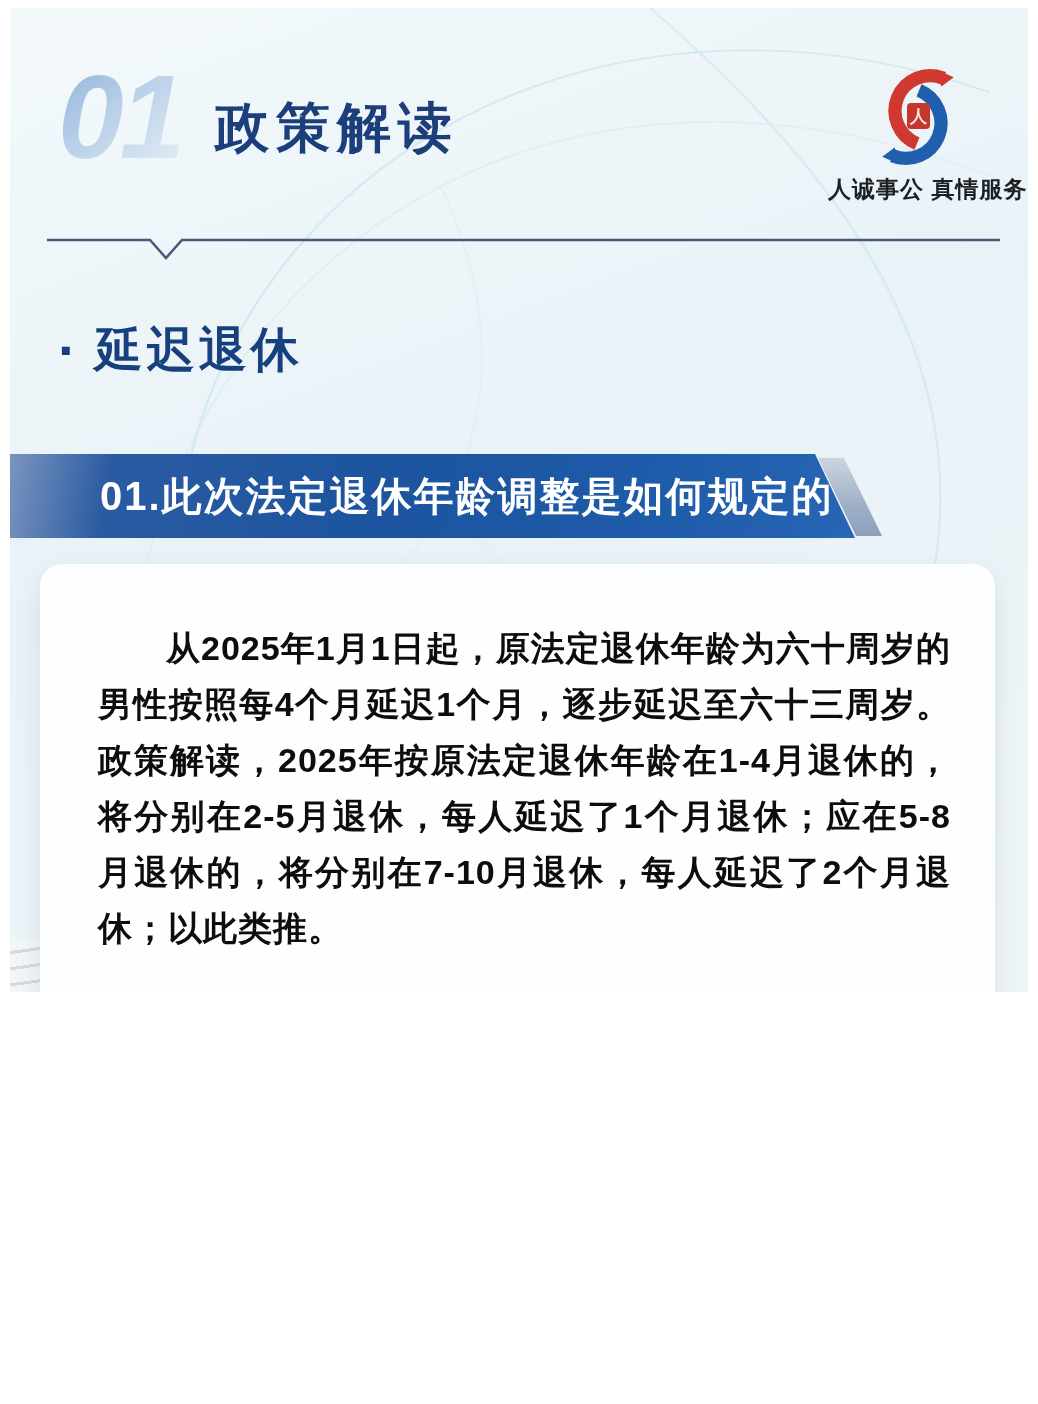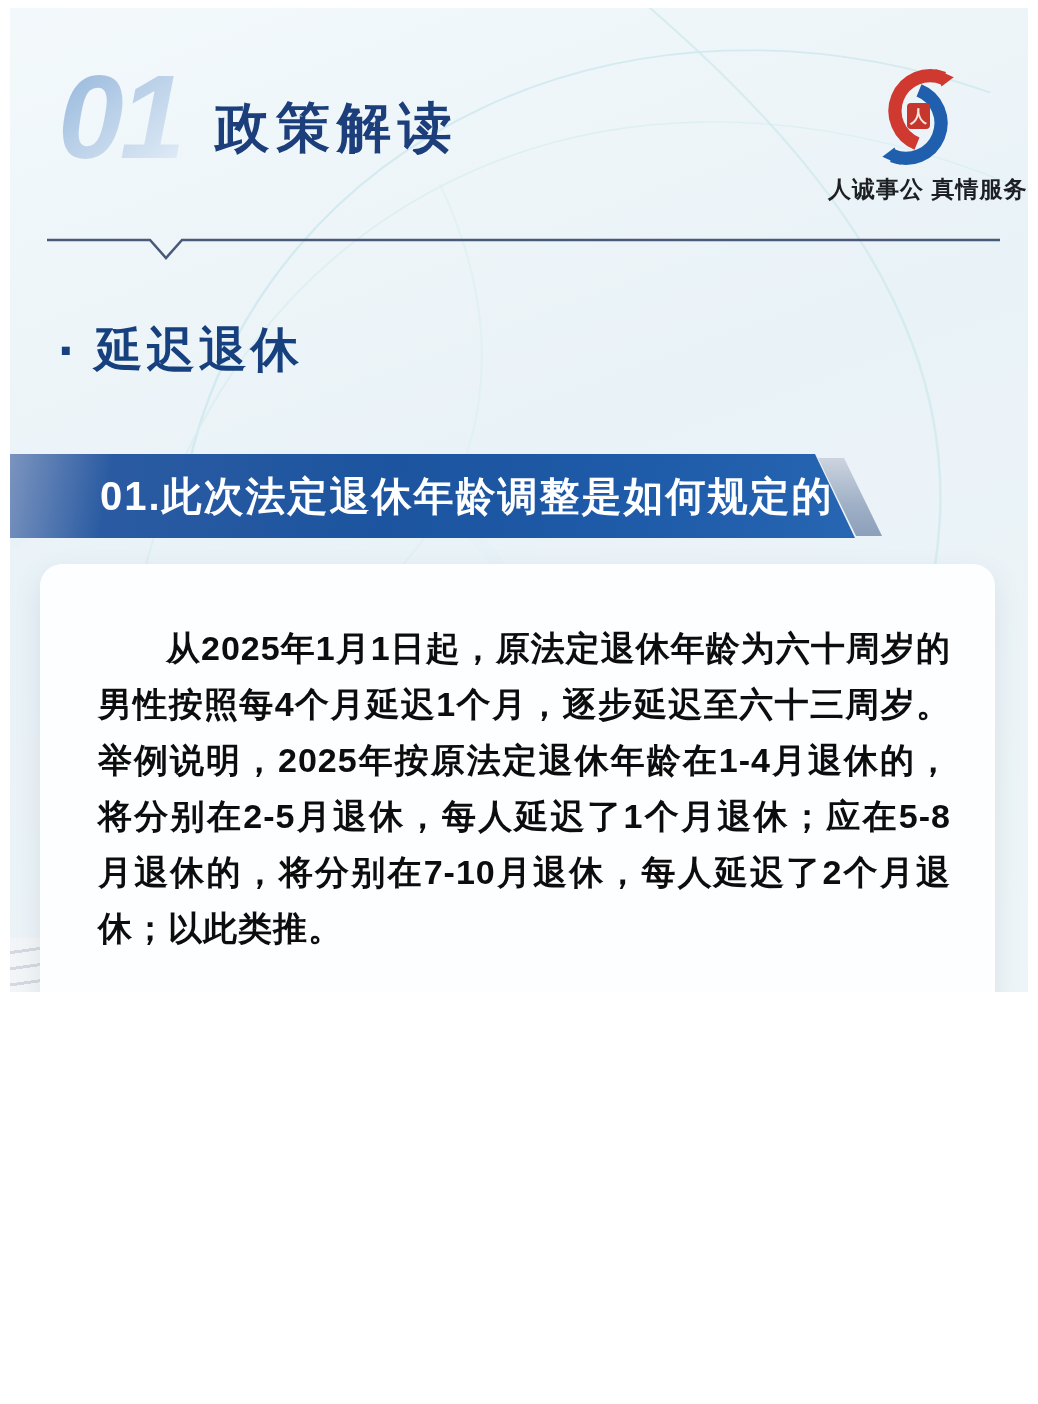--- a/index.html
+++ b/index.html
@@ -170,21 +170,21 @@
   </div>
 
   <div class="banner-wrap">
     <div class="banner-accent"></div>
     <div class="banner-blue">
       <span class="banner-label">01.此次法定退休年龄调整是如何规定的?</span>
     </div>
   </div>
 
   <div class="card">
-    <p>从2025年1月1日起，原法定退休年龄为六十周岁的男性按照每4个月延迟1个月，逐步延迟至六十三周岁。举例说明，2025年按原法定退休年龄在1-4月退休的，将分别在2-5月退休，每人延迟了1个月退休；应在5-8月退休的，将分别在7-10月退休，每人延迟了2个月退休；以此类推。</p>
+    <p>从2025年1月1日起，原法定退休年龄为六十周岁的男性按照每4个月延迟1个月，逐步延迟至六十三周岁。政策解读，2025年按原法定退休年龄在1-4月退休的，将分别在2-5月退休，每人延迟了1个月退休；应在5-8月退休的，将分别在7-10月退休，每人延迟了2个月退休；以此类推。</p>
   </div>
 
   <div class="footer">
     <span>咨询电话：</span><span>企业和城乡居民养老保险待遇科</span>&nbsp;
     <span>82201721</span>
   </div>
 
 </div>
 
 </body></html>

